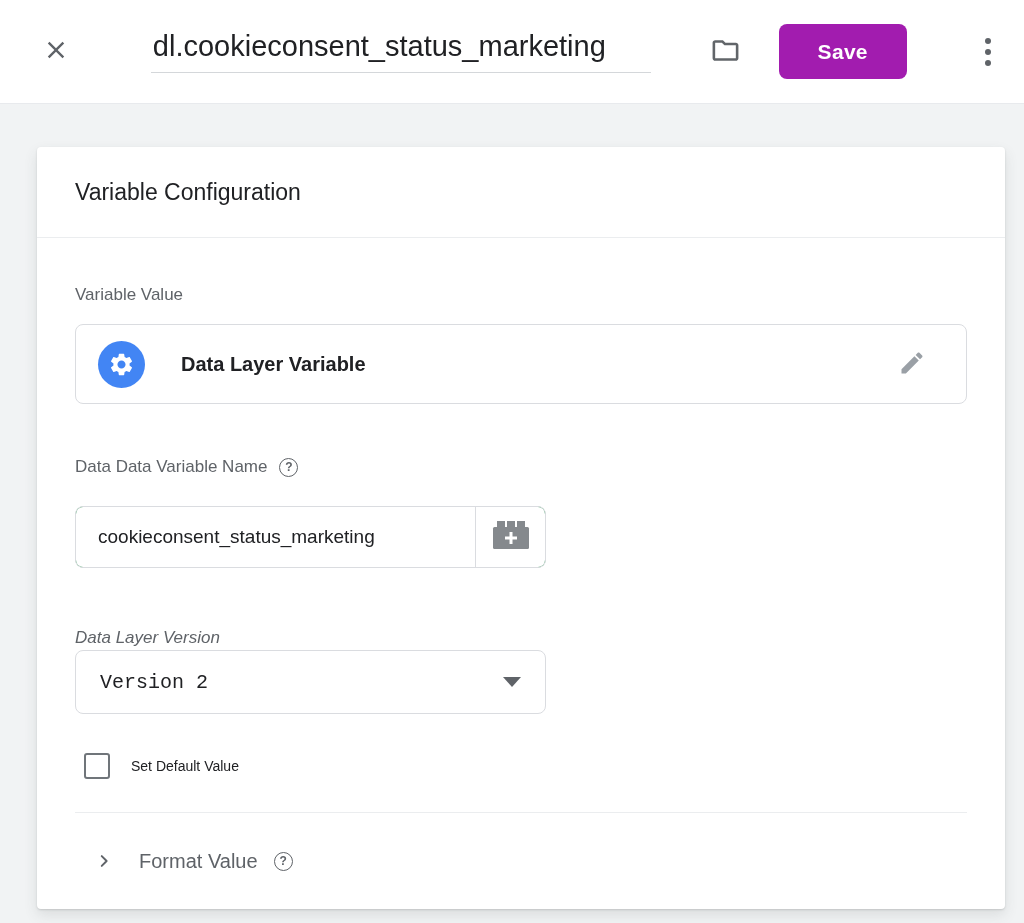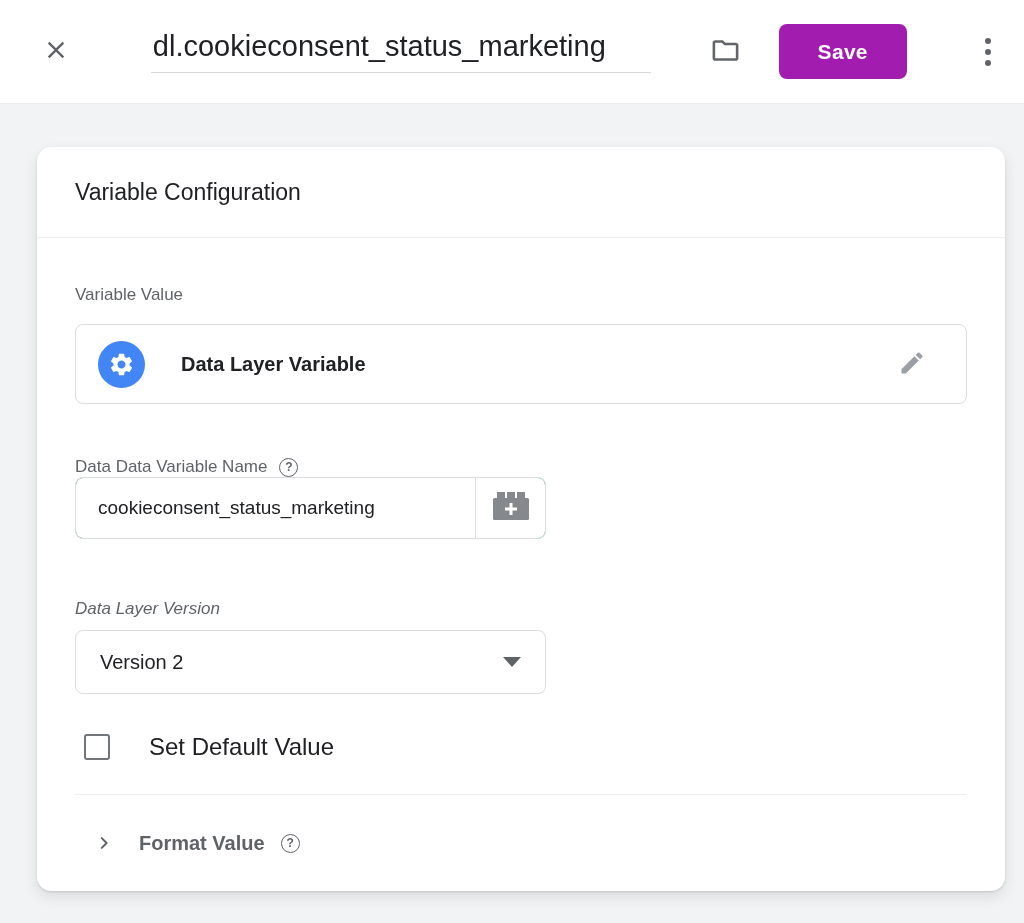--- a/index.html
+++ b/index.html
@@ -72,21 +72,21 @@
     width:6px; height:6px; border-radius:50%;
     background:#5f6368; display:block;
   }
 
   
   .card {
     position:absolute;
     left:37px; top:147px;
     width:968px;
     background:#ffffff;
-    border-radius:14px;
+    border-radius:4px;
     box-shadow:0 1px 2px rgba(60,64,67,0.18), 0 6px 14px rgba(60,64,67,0.12);
   }
   .card-header {
     height:90px;
     display:flex; align-items:center;
     padding:0 38px;
   }
   .card-title { font-size:23px; color:#202124; font-weight:400; }
   .divider { height:1px; background:#ebedef; }
   .divider.inset { margin:0 38px; }
@@ -136,21 +136,21 @@
   }
   .edit-btn {
     margin-left:auto;
     width:40px; height:40px;
     display:flex; align-items:center; justify-content:center;
     background:none; border:none; cursor:pointer;
   }
 
   
   .input-group {
-    margin-top:0;
+    margin-top:29px;
     width:471px; height:62px;
     border:1px solid #dadce0;
     border-radius:8px;
     display:flex;
     overflow:hidden;
     background:#15803d;
   }
   .dl-name-input {
     flex:1;
     border:none; outline:none;
@@ -163,28 +163,29 @@
     width:70px;
     border:none;
     border-left:1px solid #dadce0;
     background:#fff;
     display:flex; align-items:center; justify-content:center;
     cursor:pointer;
   }
 
   
   .select-box {
-    margin-top:11px;
+    margin-top:2px;
     width:471px; height:64px;
     border:1px solid #dadce0;
     border-radius:8px;
     display:flex; align-items:center;
     padding:0 24px;
     cursor:pointer;
     background:#fff;
+    font-family:Liberation Mono, monospace;
   }
   .select-value { font-size:20px; color:#202124; }
   .caret-down {
     margin-left:auto;
     width:0; height:0;
     border-left:9px solid transparent;
     border-right:9px solid transparent;
     border-top:10px solid #5f6368;
   }
 
@@ -196,37 +197,37 @@
   }
   .checkbox {
     width:26px; height:26px;
     border:2px solid #70757a;
     border-radius:3px;
     background:#fff;
     cursor:pointer;
     flex:0 0 auto;
   }
   .checkbox-label {
-    margin-left:39px;
-    font-size:24px;
+    margin-left:21px;
+    font-size:14px;
     color:#202124;
   }
   .spacer-below-checkbox { height:33px; }
 
   
   .format-row {
     height:96px;
     display:flex; align-items:center;
     padding-left:58px;
     cursor:pointer;
   }
   .format-label {
     margin-left:26px;
     font-size:20px;
-    font-weight:700;
+    font-weight:400;
     color:#5f6368;
   }
   .format-row .help-circle { margin-left:16px; }
 </style>
 </head>
 <body>
 
 <header class="topbar">
   <button class="close-btn">
     <span>

